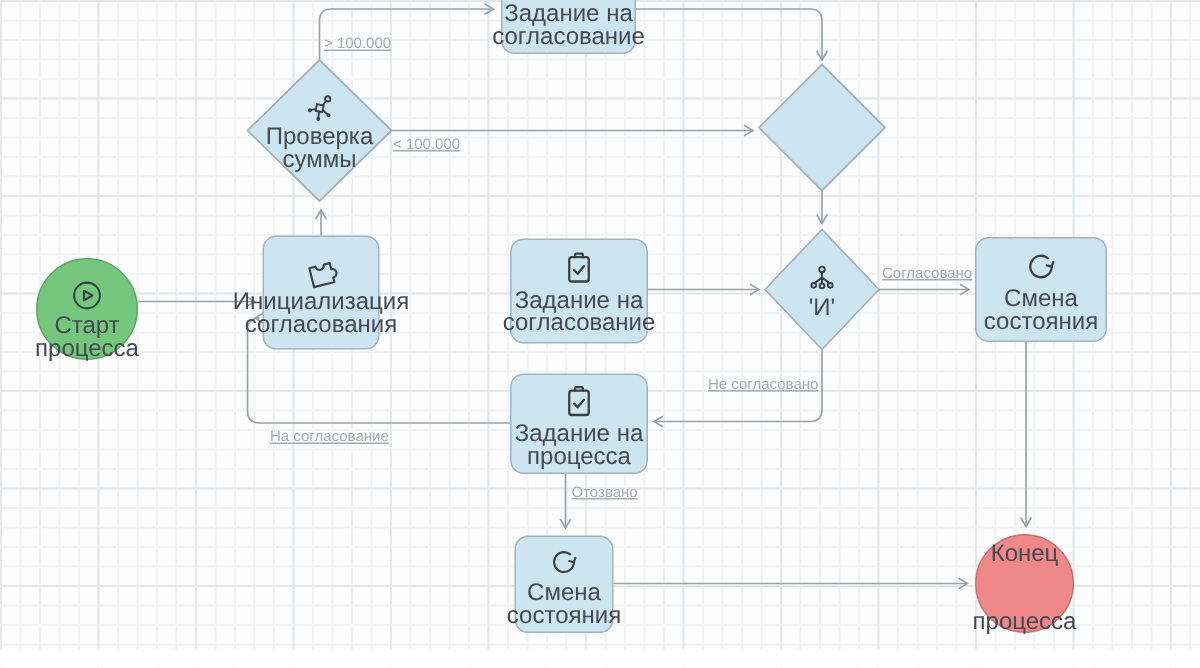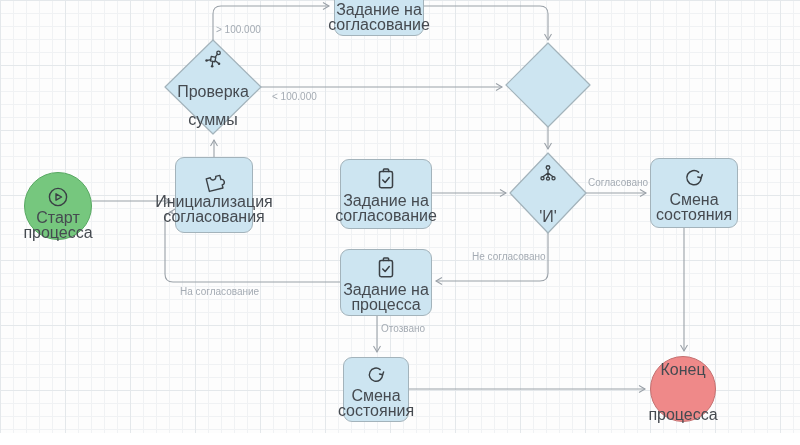--- a/index.html
+++ b/index.html
@@ -16,26 +16,26 @@
     font-family:"Liberation Sans","DejaVu Sans",sans-serif;
   }
   .edges{position:absolute;left:0;top:0;width:800px;height:445px;}
   .edges path.edge{stroke:#9aa1a8;stroke-width:1.1;fill:none;}
   .edges polygon.diamond{fill:#cde5f1;stroke:#a3b3bb;stroke-width:1.2;stroke-linejoin:round;}
   .node{position:absolute;display:flex;flex-direction:column;align-items:center;justify-content:center;gap:2px;}
   .task{background:#cde5f1;border:1.2px solid #a3b3bb;border-radius:9px;}
   .circle{border-radius:50%;justify-content:flex-end;}
   .start{background:#76c77e;border:1.2px solid #58a862;}
   .end{background:#ef8989;border:1.2px solid #c47070;gap:32px;}
-  .overlay{background:transparent;pointer-events:none;justify-content:space-between;}
+  .overlay{background:transparent;pointer-events:none;}
   .nline{font-size:16px;line-height:13px;color:#454a50;white-space:nowrap;text-align:center;}
   .icon{display:block;}
   .icon *{stroke:#3a4045;fill:none;stroke-width:1.4;stroke-linecap:round;stroke-linejoin:round;}
   .icon .fill{fill:#3a4045;stroke:none;}
-  .elabel{position:absolute;font-size:10px;line-height:12px;color:#a4abb3;white-space:nowrap;}
+  .elabel{position:absolute;font-size:10px;line-height:12px;color:#a4abb3;white-space:nowrap;text-decoration:underline;}
   .bottom-strip{position:absolute;left:0;bottom:0;width:800px;height:12px;background:#ffffff;}
 </style>
 </head>
 <body>
 
 <div class="canvas">
 
   <svg class="edges" viewBox="0 0 800 445">
     <defs>
       <marker id="arrow" markerWidth="10" markerHeight="10" refX="7" refY="4.5" orient="auto" markerUnits="userSpaceOnUse">
@@ -157,20 +157,20 @@
   <div class="node circle end" style="left:650px;top:356px;width:66px;height:66px">
     <svg class="icon" width="24" height="24" viewBox="0 0 24 24">
       <circle cx="12" cy="12" r="8.4"></circle>
       <path d="M8.6 12.3 L10.9 14.6 L15.4 9.8"></path>
     </svg>
     <div class="nline">Конец</div>
     <div class="nline">процесса</div>
   </div>
 
   <div class="elabel" style="left:216px;top:24px">&gt; 100.000</div>
-  <div class="elabel" style="left:272px;top:91px">&lt; 100.000</div>
+  <div class="elabel" style="left:262px;top:91px">&lt; 100.000</div>
   <div class="elabel" style="left:588px;top:177px">Согласовано</div>
   <div class="elabel" style="left:472px;top:251px">Не согласовано</div>
   <div class="elabel" style="left:180px;top:286px">На согласование</div>
   <div class="elabel" style="left:381px;top:323px">Отозвано</div>
 
   <div class="bottom-strip"></div>
 </div>
 
 </body></html>

